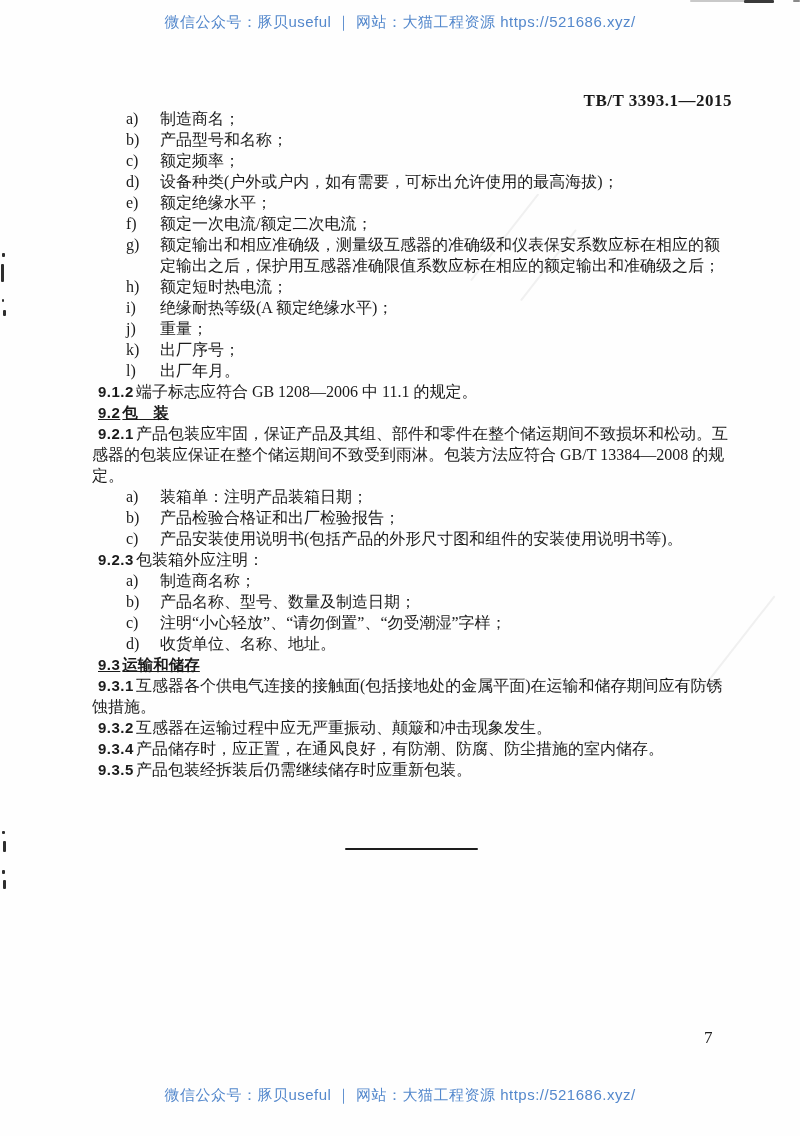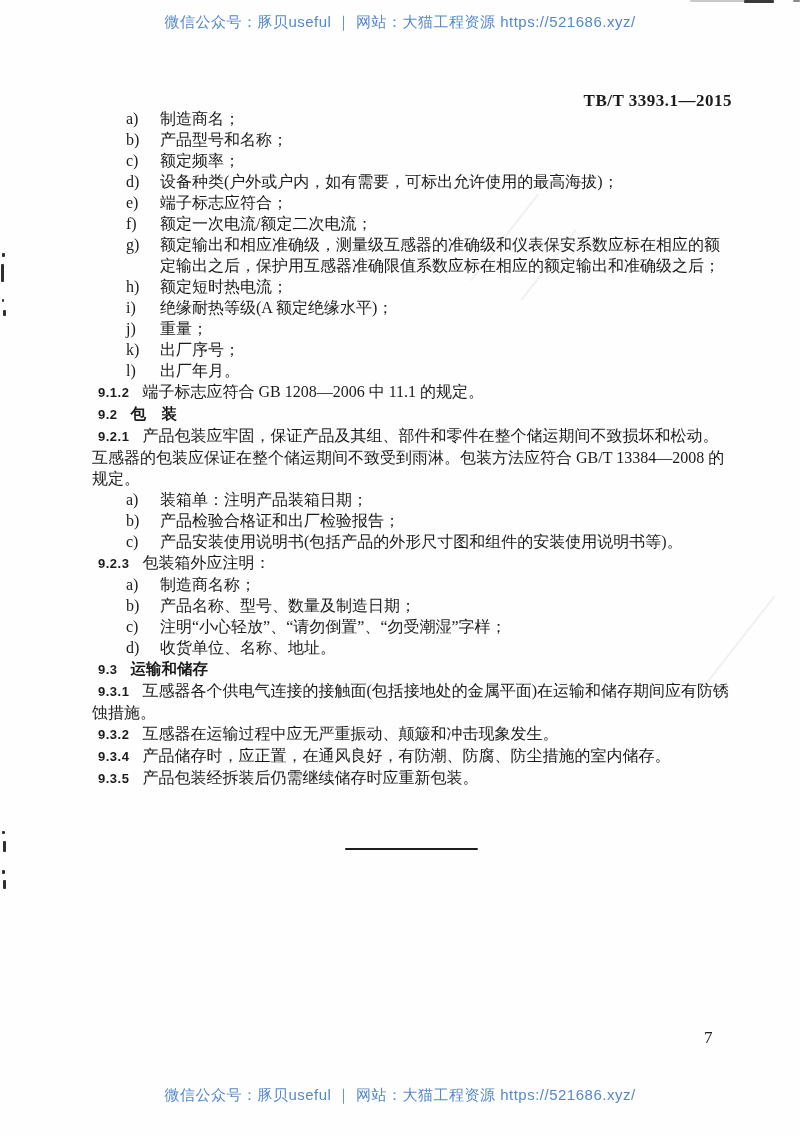--- a/index.html
+++ b/index.html
@@ -21,25 +21,25 @@
     font-family:"Liberation Serif","DejaVu Serif",serif;
     margin-top:16px;
   }
   .content{
     position:absolute;left:92px;top:108px;width:642px;
     font-size:16px;line-height:21px;
   }
   .list-item{position:relative;padding-left:68px;}
   .list-label{position:absolute;left:34px;top:0;}
   .clause-num{
-    font-weight:bold;margin-left:6px;margin-right:13px;
+    font-weight:bold;margin-left:6px;margin-right:2px;
     font-family:"Liberation Sans","DejaVu Sans",sans-serif;
-    font-size:13px;letter-spacing:.5px;
+    font-size:15px;letter-spacing:.5px;
   }
-  .section-heading{font-weight:bold;}
+  .section-heading{font-weight:bold;text-decoration:underline;}
   .section-heading .section-title{
     font-family:"Liberation Sans","DejaVu Sans",sans-serif;font-size:15.5px;
   }
   .end-line{position:absolute;left:345px;top:848px;width:133px;height:2px;background:#1d1d1d;border-radius:1px;}
   .page-number{position:absolute;left:704px;top:1028px;font-size:17px;}
   .artifact{position:absolute;background:#2e2e2e;border-radius:1px;}
   .smudge{position:absolute;background:#9a9a9a;opacity:.14;transform:rotate(-52deg);transform-origin:left top;border-radius:2px;}
 </style>
 </head>
 <body>
@@ -68,21 +68,21 @@
   <div class="smudge" style="left:700px;top:690px;width:120px;height:2px;"></div>
 
   <div class="doc-number">TB/T 3393.1—2015</div>
 
   <div class="content">
 
     <div class="list-item"><span class="list-label">a)</span><span>制造商名；</span></div>
     <div class="list-item"><span class="list-label">b)</span><span>产品型号和名称；</span></div>
     <div class="list-item"><span class="list-label">c)</span><span>额定频率；</span></div>
     <div class="list-item"><span class="list-label">d)</span><span>设备种类(户外或户内，如有需要，可标出允许使用的最高海拔)；</span></div>
-    <div class="list-item"><span class="list-label">e)</span><span>端子标志应符合；</span></div>
+    <div class="list-item"><span class="list-label">e)</span><span>额定绝缘水平；</span></div>
     <div class="list-item"><span class="list-label">f)</span><span>额定一次电流/额定二次电流；</span></div>
     <div class="list-item"><span class="list-label">g)</span><span>额定输出和相应准确级，测量级互感器的准确级和仪表保安系数应标在相应的额定输出之后，保护用互感器准确限值系数应标在相应的额定输出和准确级之后；</span></div>
     <div class="list-item"><span class="list-label">h)</span><span>额定短时热电流；</span></div>
     <div class="list-item"><span class="list-label">i)</span><span>绝缘耐热等级(A 额定绝缘水平)；</span></div>
     <div class="list-item"><span class="list-label">j)</span><span>重量；</span></div>
     <div class="list-item"><span class="list-label">k)</span><span>出厂序号；</span></div>
     <div class="list-item"><span class="list-label">l)</span><span>出厂年月。</span></div>
 
     <div class="clause"><span class="clause-num">9.1.2</span><span>端子标志应符合 GB 1208—2006 中 11.1 的规定。</span></div>
 

